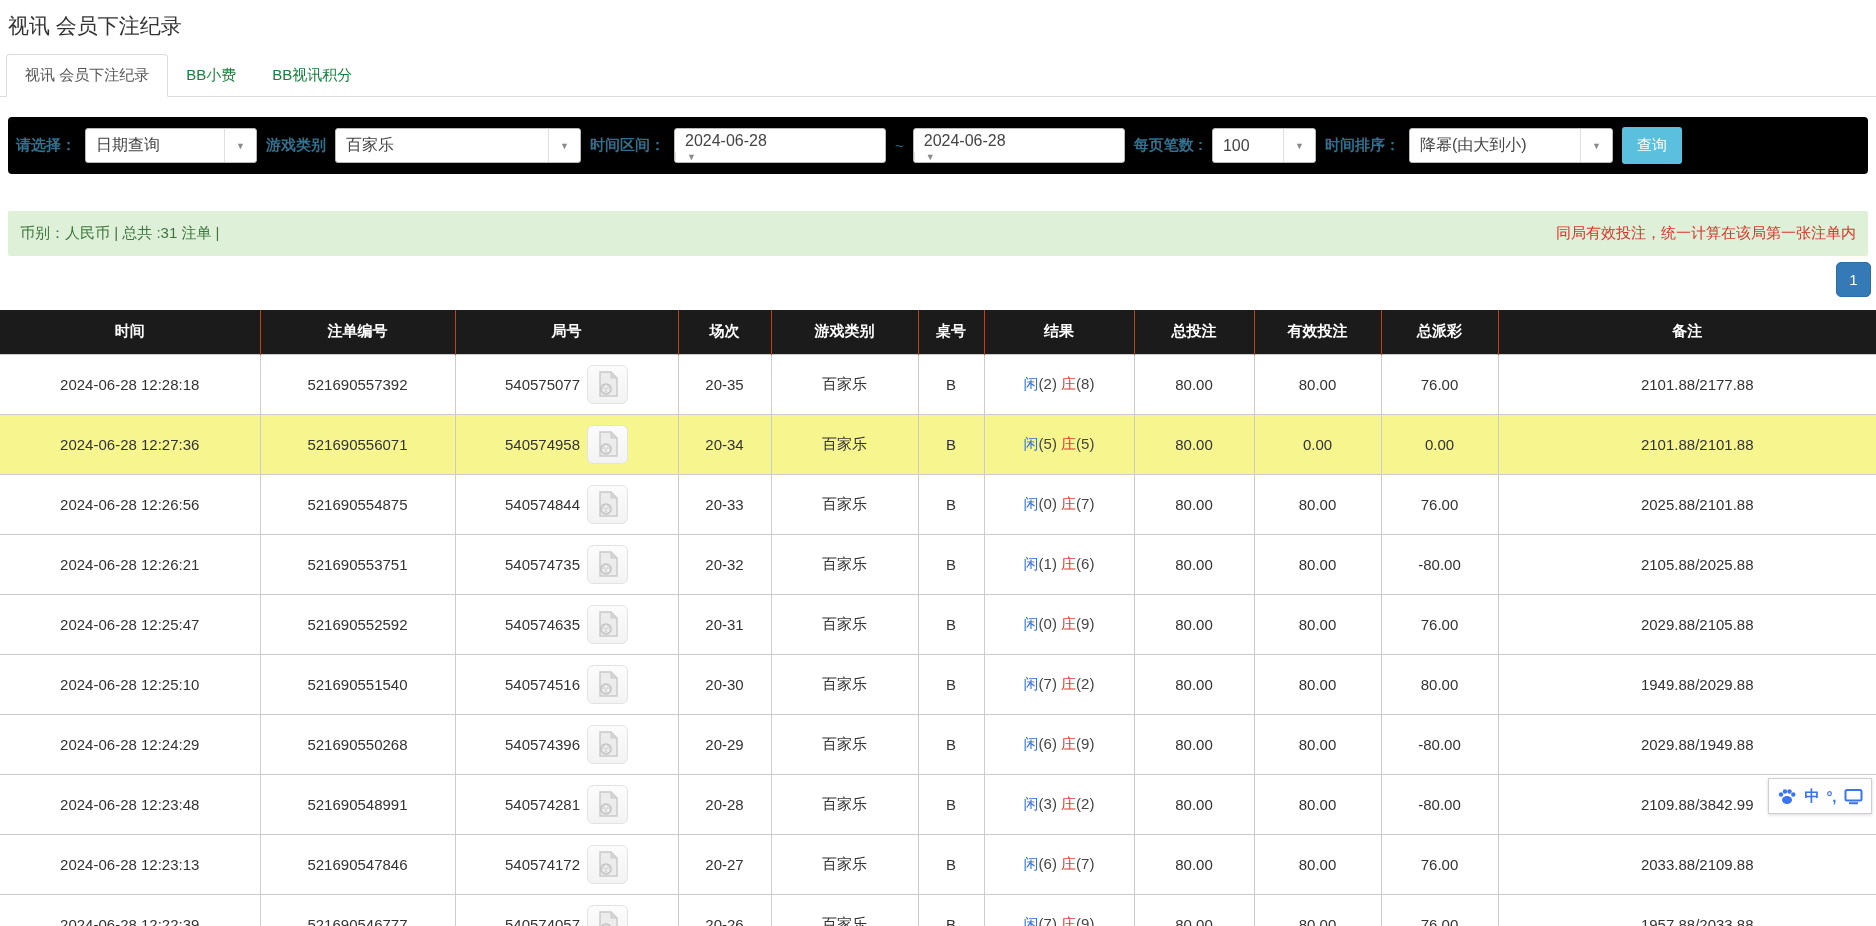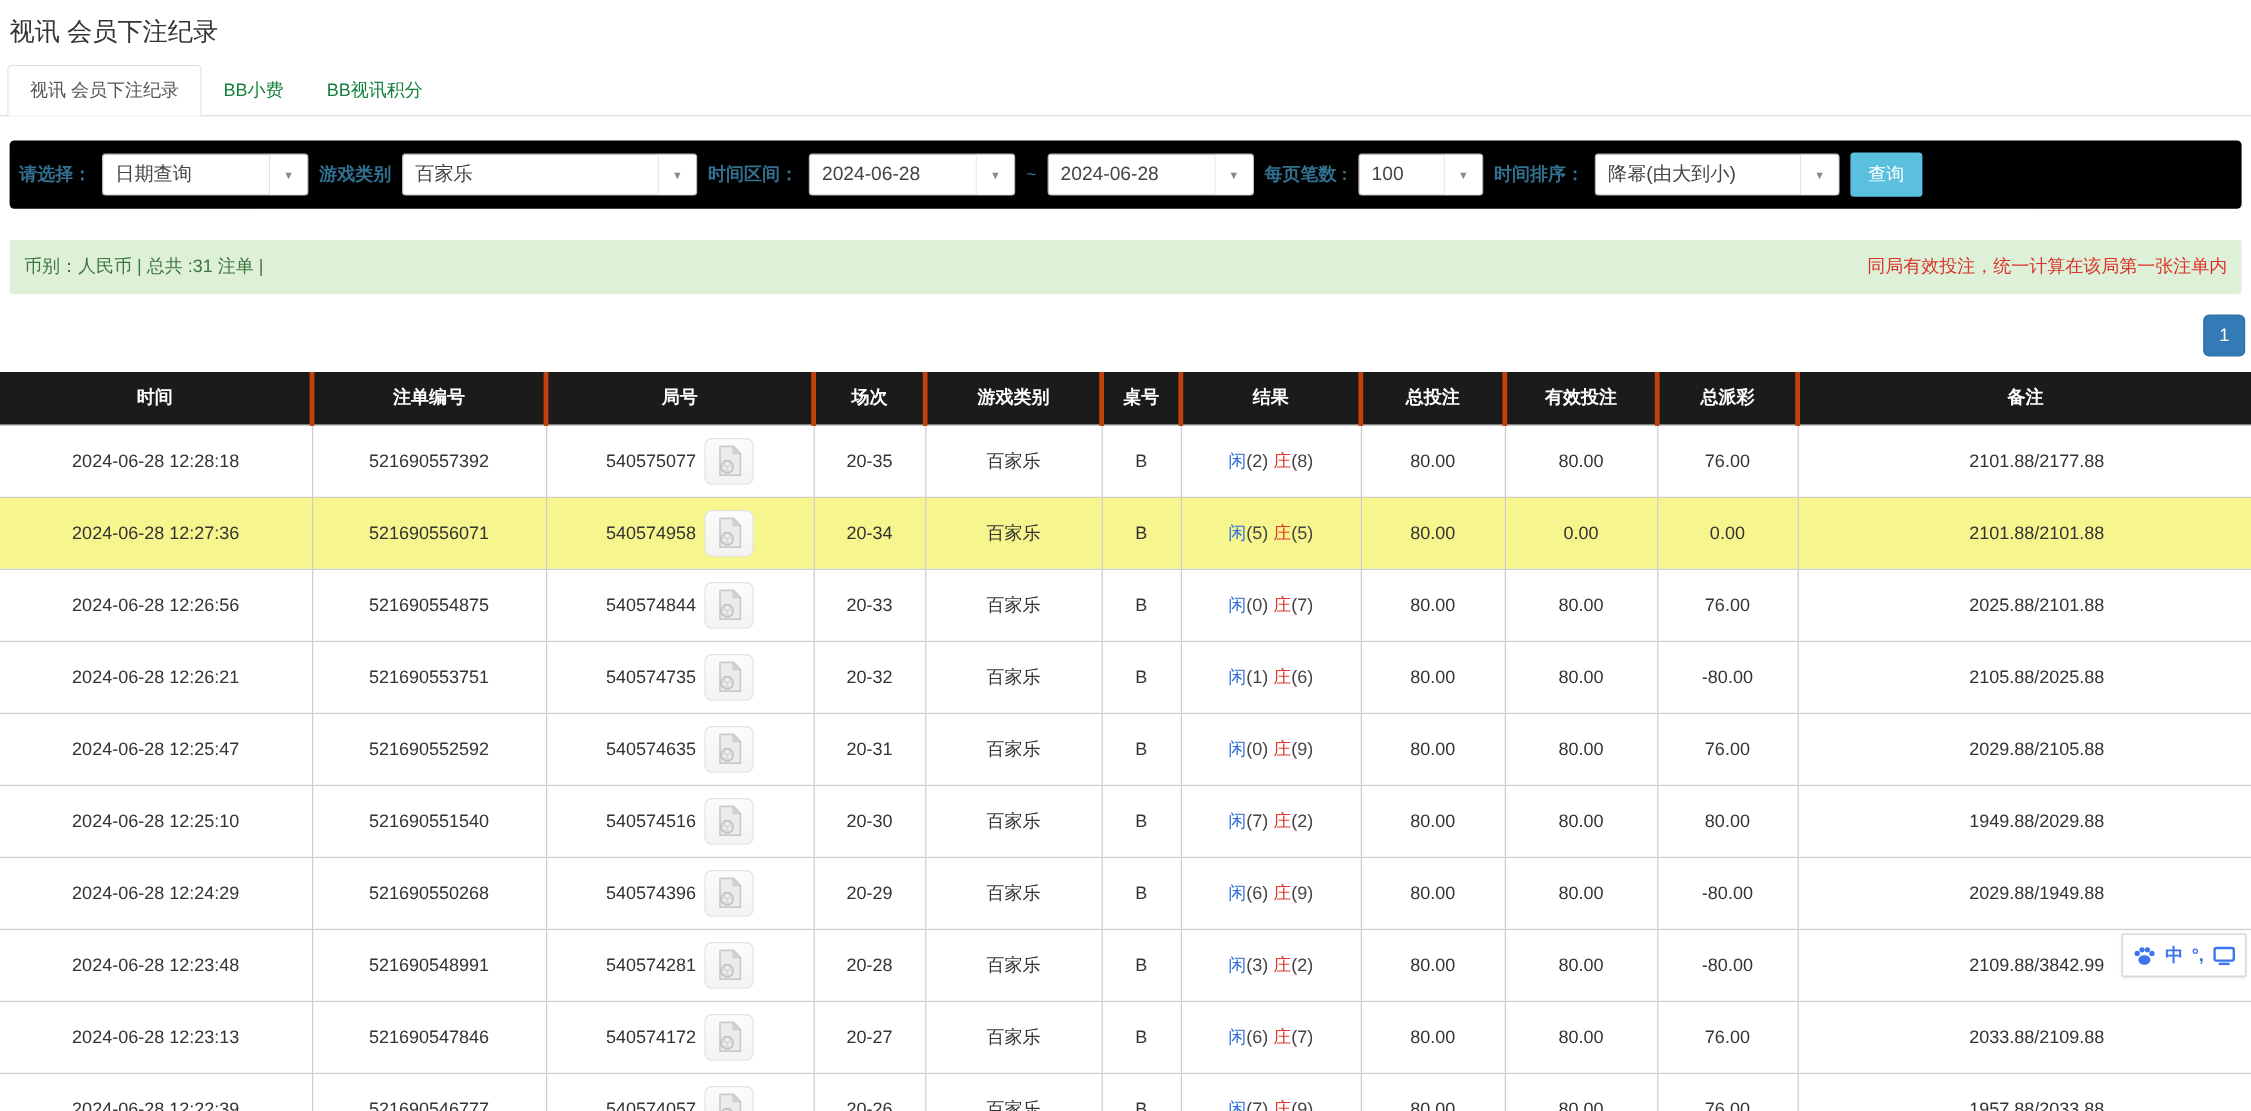--- a/index.html
+++ b/index.html
@@ -17,38 +17,38 @@
 
   .filterbar { margin:20px 8px 0 8px; background:#000000; border-radius:4px;
     display:flex; align-items:center; padding:10px 8px; gap:9px; height:57px; }
   .flabel { color:#31708f; font-weight:bold; font-size:15px; white-space:nowrap; }
   .tilde { color:#31708f; font-size:15px; }
   .combo { background:#fff; border:1px solid #b9b9b9; border-radius:3px; height:35px;
     display:flex; align-items:stretch; cursor:pointer; }
   .combo .val { padding:0 10px; font-size:16px; color:#444; flex:1; display:flex; align-items:center; overflow:hidden; white-space:nowrap; }
   .combo .caret { width:32px; border-left:1px solid #e0e0e0; display:flex; align-items:center;
     justify-content:center; color:#8a8a8a; font-size:9px; background:#fff; border-radius:0 3px 3px 0; }
-  .w-select { width:172px; } .w-game { width:246px; } .w-date { width:172px; }
+  .w-select { width:172px; } .w-game { width:246px; } .w-date { width:212px;flex-direction:column; }
   .w-pp { width:104px; } .w-sort { width:204px; }
   .search-btn { background:#5bc0de; color:#fff; border:none; border-radius:3px; height:37px;
     padding:0 15px; font-size:15px; cursor:pointer; }
 
-  .summarybar { margin:26px 8px 0 8px; background:#dff0d8; height:45px; border-radius:2px;
+  .summarybar { margin:37px 8px 0 8px; background:#dff0d8; height:45px; border-radius:2px;
     display:flex; align-items:center; justify-content:space-between; padding:0 12px; }
   .summary-left { color:#3c763d; font-size:15px; }
   .summary-right { color:#d9342b; font-size:15px; }
 
   .pagination { position:absolute; top:262px; right:5px; }
   .page-btn { width:35px; height:35px; background:#337ab7; border:1px solid #2e6da4; color:#fff;
     border-radius:5px; display:flex; align-items:center; justify-content:center; font-size:15px; cursor:pointer; }
 
   table.records { position:absolute; top:310px; left:0; width:1876px; border-collapse:collapse;
     table-layout:fixed; font-size:15px; }
   .records thead th { background:#1b1b1b; color:#fff; font-weight:bold; height:44px;
-    border-right:4px solid #c2410c; text-align:center; }
+    border-right:1px solid #c2410c; text-align:center; }
   .records thead th:last-child { border-right:none; }
   .records tbody td { height:60px; text-align:center; border-top:1px solid #ccc;
     border-right:1px solid #ccc; color:#333; background:#fff; }
   .records tbody td:last-child { border-right:none;padding-left:20px; }
   .records tbody tr.highlight td { background:#f6f58e; }
   .xian { color:#2f6fd8; }
   .zhuang { color:#e03a30; }
   .numv { color:#444; }
   .link-blue { color:#2f6fd8; cursor:pointer; }
   td.neg { color:#e03a30; }

